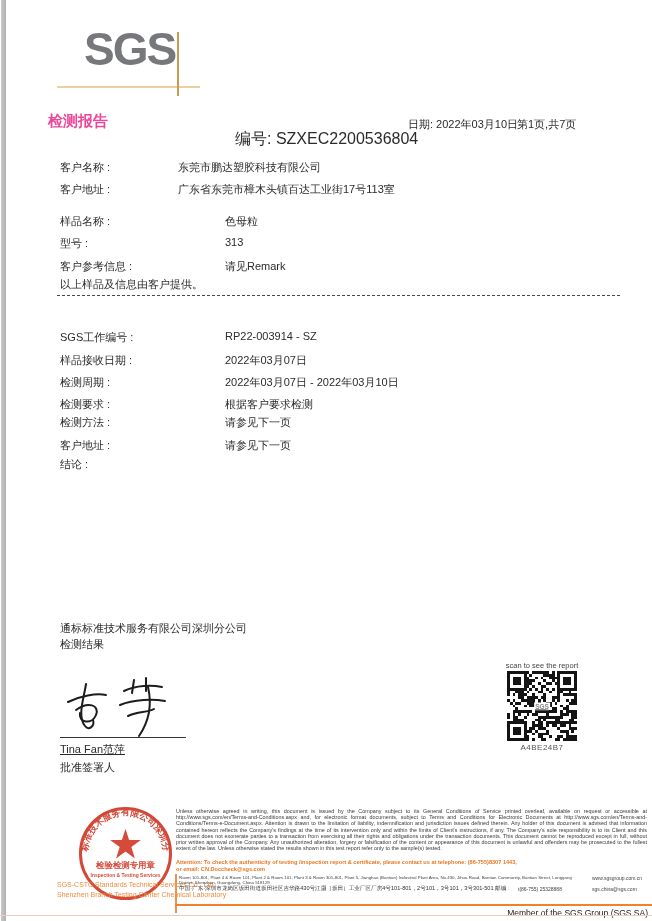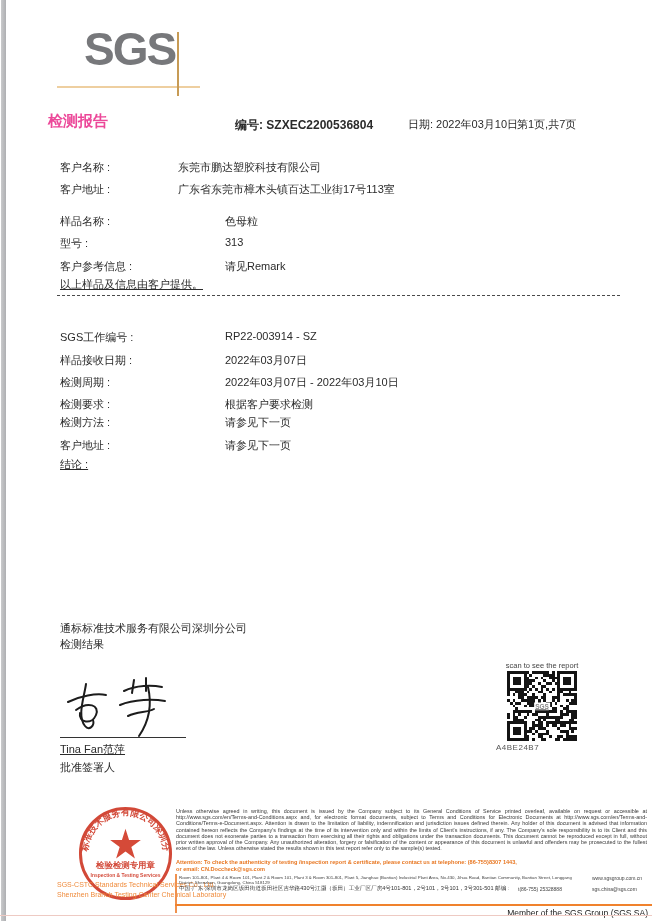--- a/index.html
+++ b/index.html
@@ -6,41 +6,41 @@
   .page{
     position:relative;width:652px;height:921px;background:#fff;overflow:hidden;
     font-family:"Liberation Sans","DejaVu Sans",sans-serif;color:#2b2b2b;
   }
   .abs{position:absolute;}
   .edge-strip{left:1px;top:0;width:5px;height:921px;background:linear-gradient(90deg,#c9cacc,#aeafb2);}
   .logo-text{left:84px;top:26px;font-size:46px;font-weight:bold;color:#77787b;letter-spacing:-2px;line-height:1;}
   .logo-hline{left:57px;top:86px;width:143px;height:2px;background:#eecfa0;}
   .logo-vline{left:177px;top:32px;width:2px;height:64px;background:#c79b55;}
   .report-title{left:48px;top:112px;font-size:15px;font-weight:bold;color:#ec4899;}
-  .hdr-no{left:235px;top:117px;font-size:12px;font-weight:bold;}
+  .hdr-no{left:235px;top:129px;font-size:16px;}
   .hdr-date{left:408px;top:117px;font-size:11px;}
   .hdr-page{left:517px;top:117px;font-size:11px;}
-  .row{font-size:11px;white-space:nowrap;text-decoration:underline;}
+  .row{font-size:11px;white-space:nowrap;}
   .row .lbl{position:absolute;left:0;}
   .lbl-col{left:60px;width:560px;}
   .val-130{position:absolute;left:70px;margin-left:48px;}
   .val-165{position:absolute;left:165px;}
   .dashed-sep{left:57px;top:295px;width:563px;height:0;border-top:1px dashed #4a4a4a;}
   .conclusion{left:225px;top:455px;width:412px;font-size:11px;line-height:18.5px;color:#2b2b2b;}
   .company-name{left:60px;top:621px;font-size:11px;}
   .auth-label{left:60px;top:637px;font-size:11px;}
   .sig-line{left:60px;top:737px;width:126px;height:1px;background:#333;}
   .signer-name{left:60px;top:742px;font-size:11px;text-decoration:underline;}
   .signer-title{left:60px;top:760px;font-size:11px;}
   .qr-caption{left:496px;top:661px;width:92px;font-size:7.5px;text-align:center;color:#444;}
   .qr-box{left:507px;top:671px;width:70px;height:70px;background:#fff;}
   .qr-grid{position:absolute;inset:0;display:grid;grid-template-columns:repeat(25,1fr);grid-template-rows:repeat(25,1fr);}
   .qm{background:#141414;}
   .qr-center{position:absolute;left:50%;top:50%;transform:translate(-50%,-50%);background:#fff;color:#8a8a8a;font-size:6.5px;font-weight:bold;padding:0 1px;text-decoration:underline;}
-  .qr-code-text{left:496px;top:743px;width:92px;text-align:left;font-size:8px;color:#555;letter-spacing:.5px;}
+  .qr-code-text{left:496px;top:743px;width:92px;text-align:center;font-size:8px;color:#555;letter-spacing:.5px;}
   .stamp-svg{left:76px;top:804px;width:99px;height:99px;opacity:.92;}
   .co-orange1{left:57px;top:881px;font-size:7px;color:#ef8b3c;white-space:nowrap;}
   .co-orange2{left:57px;top:891px;font-size:7px;color:#ef8b3c;white-space:nowrap;}
   .legal{left:176px;top:808px;width:471px;font-size:5.4px;line-height:6.2px;color:#3a3a3a;text-align:justify;}
   .attention1{left:176px;top:859px;width:471px;font-size:5.6px;color:#e87722;font-weight:bold;white-space:nowrap;}
   .attention2{left:176px;top:866px;font-size:5.6px;color:#e87722;font-weight:bold;white-space:nowrap;}
   .addr-en{left:179px;top:875px;width:408px;font-size:4.4px;color:#444;line-height:5px;}
   .website{left:592px;top:875px;font-size:5px;color:#444;}
   .addr-cn{left:179px;top:885px;width:330px;font-size:5.6px;color:#333;white-space:nowrap;overflow:hidden;}
   .phone{left:518px;top:886px;font-size:5px;color:#444;}

